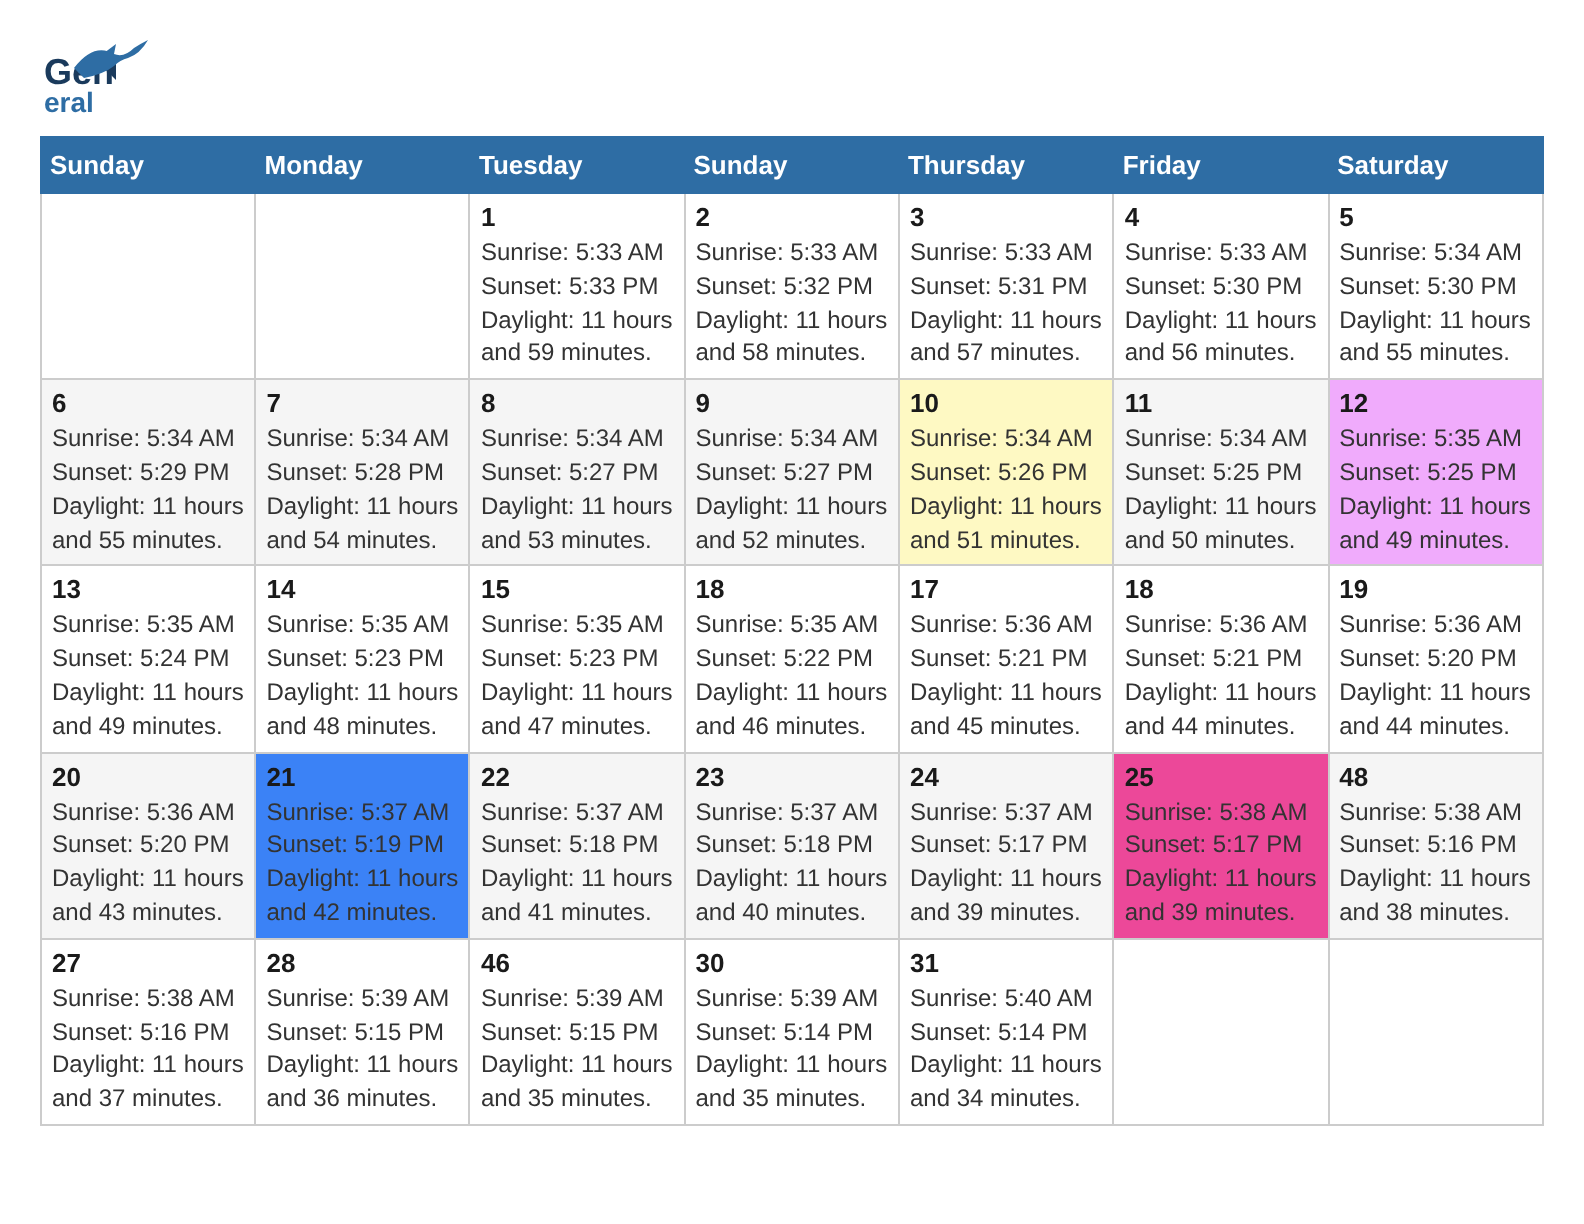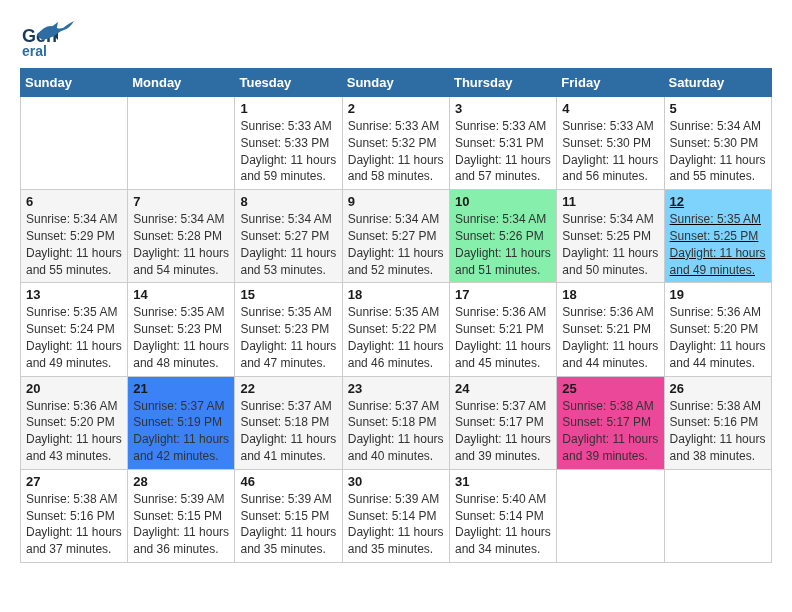--- a/index.html
+++ b/index.html
@@ -176,33 +176,33 @@
             <div class="day-info" style="white-space: pre-line;">Sunrise: 5:34 AM
 Sunset: 5:27 PM
 Daylight: 11 hours and 53 minutes.</div>
           </td>
           <td style="background-color: rgb(245, 245, 245);">
             <span class="day-number">9</span>
             <div class="day-info" style="white-space: pre-line;">Sunrise: 5:34 AM
 Sunset: 5:27 PM
 Daylight: 11 hours and 52 minutes.</div>
           </td>
-          <td style="background-color: #86efac; margin-top: 20px;">
+          <td style="background-color: #fef9c3; margin-top: 20px;">
             <span class="day-number">10</span>
             <div class="day-info" style="white-space: pre-line;">Sunrise: 5:34 AM
 Sunset: 5:26 PM
 Daylight: 11 hours and 51 minutes.</div>
           </td>
           <td style="background-color: rgb(245, 245, 245);">
             <span class="day-number">11</span>
             <div class="day-info" style="white-space: pre-line;">Sunrise: 5:34 AM
 Sunset: 5:25 PM
 Daylight: 11 hours and 50 minutes.</div>
           </td>
-          <td style="background-color: #7dd3fc; text-decoration: underline;">
+          <td style="background-color: #f0abfc;">
             <span class="day-number">12</span>
             <div class="day-info" style="white-space: pre-line;">Sunrise: 5:35 AM
 Sunset: 5:25 PM
 Daylight: 11 hours and 49 minutes.</div>
           </td>
         </tr>
         <tr>
           <td>
             <span class="day-number">13</span>
             <div class="day-info" style="white-space: pre-line;">Sunrise: 5:35 AM
@@ -277,21 +277,21 @@
 Sunset: 5:17 PM
 Daylight: 11 hours and 39 minutes.</div>
           </td>
           <td style="background-color: #ec4899;">
             <span class="day-number">25</span>
             <div class="day-info" style="white-space: pre-line;">Sunrise: 5:38 AM
 Sunset: 5:17 PM
 Daylight: 11 hours and 39 minutes.</div>
           </td>
           <td style="background-color: rgb(245, 245, 245);">
-            <span class="day-number">26</span>
+            <span class="day-number">48</span>
             <div class="day-info" style="white-space: pre-line;">Sunrise: 5:38 AM
 Sunset: 5:16 PM
 Daylight: 11 hours and 38 minutes.</div>
           </td>
         </tr>
         <tr>
           <td>
             <span class="day-number">27</span>
             <div class="day-info" style="white-space: pre-line;">Sunrise: 5:38 AM
 Sunset: 5:16 PM

